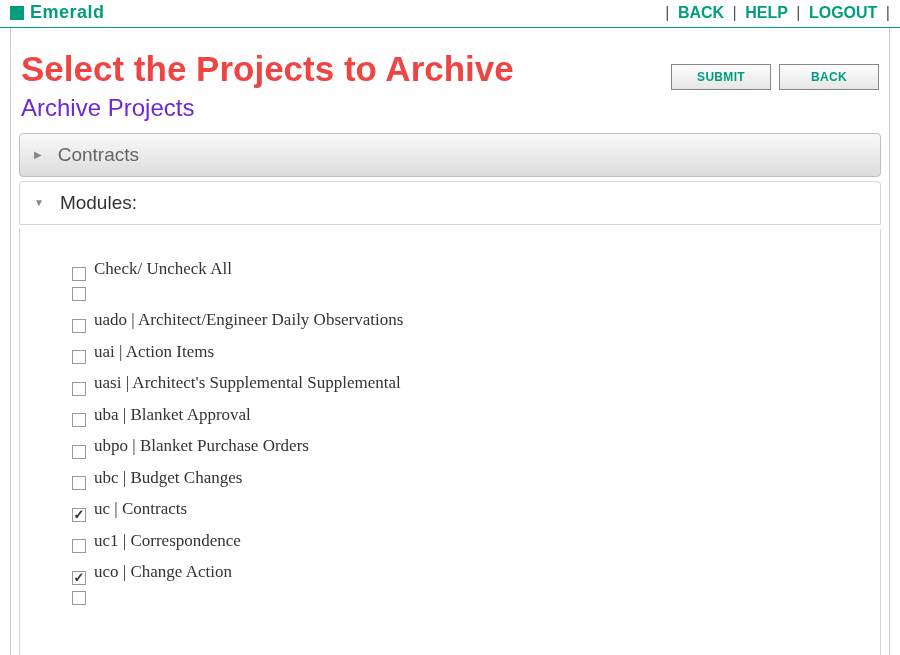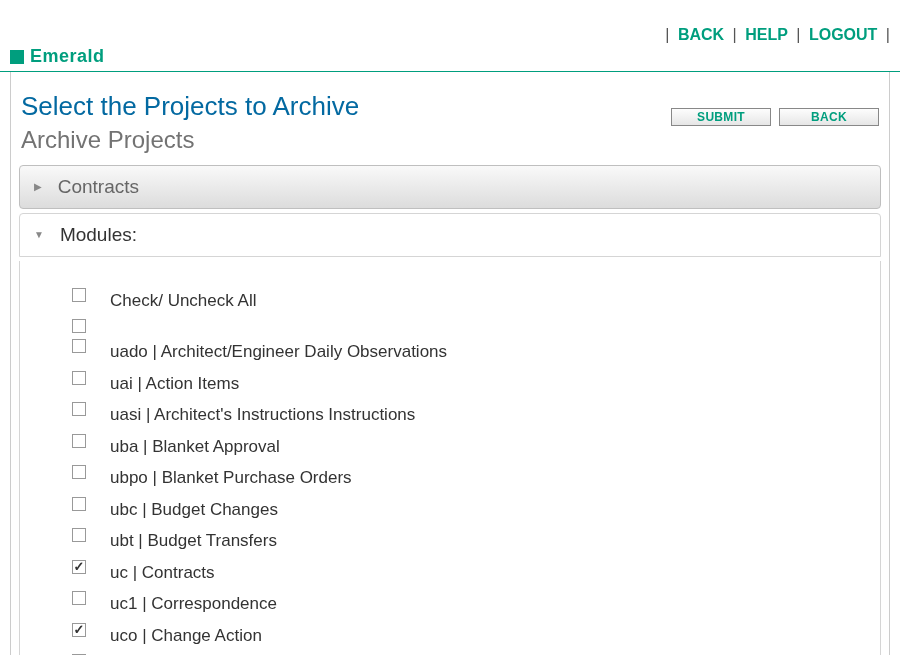--- a/index.html
+++ b/index.html
@@ -17,21 +17,20 @@
       padding: 2px 10px 4px 10px;
       border-bottom: 1px solid #009e7e;
     }
     .brand {
       display: flex;
       align-items: center;
       color: #009e7e;
       font-weight: bold;
       font-size: 18px;
       letter-spacing: 0.5px;
-      margin-top: 44px;
     }
     .brand-icon {
       width: 14px;
       height: 14px;
       background: #009e7e;
       margin-right: 6px;
       display: inline-block;
     }
     .top-links {
       font-size: 16px;
@@ -55,39 +54,39 @@
       height: 632px;
       padding: 12px 8px 0 8px;
     }
     .page-header {
       display: flex;
       justify-content: space-between;
       align-items: flex-start;
       padding: 6px 2px 10px 2px;
     }
     .titles h1 {
-      font-size: 26px;
-      font-weight: normal;
-      color: #0369a1;
+      font-size: 35px;
+      font-weight: bold;
+      color: #ef4444;
       line-height: 1.3;
     }
     .titles h2 {
       font-size: 24px;
       font-weight: normal;
-      color: #737373;
+      color: #6d28d9;
       line-height: 1.3;
     }
     .buttons-row {
       display: flex;
       gap: 8px;
       margin-top: 18px;
     }
     .action-btn {
       width: 100px;
-      height: 18px;
+      height: 26px;
       background: linear-gradient(to bottom, #fdfdfd, #e6e6e6);
       border: 1px solid #888;
       color: #009e7e;
       font-weight: bold;
       font-size: 12px;
       letter-spacing: 0.3px;
       cursor: pointer;
     }
     .accordion-head {
       background: linear-gradient(to bottom, #f9f9f9, #dcdcdc);
@@ -115,26 +114,27 @@
     }
     .accordion-body {
       border: 1px solid #d5d5d5;
       border-top: none;
       padding: 24px 0 0 52px;
       height: 430px;
       overflow: hidden;
     }
     .module-row {
       display: flex;
-      align-items: flex-start;
-      gap: 24px;
+      align-items: flex-end;
+      gap: 8px;
       font-size: 17px;
       color: #333;
       padding: 3px 0;
       line-height: 1.5;
+      font-family: Liberation Serif, serif;
     }
     .chk {
       width: 14px;
       height: 14px;
       border: 1px solid #999;
       background: #fff;
       display: inline-flex;
       align-items: center;
       justify-content: center;
       cursor: pointer;
@@ -202,37 +202,33 @@
       <div class="module-row">
         <span class="chk"></span>
         <span>uado | Architect/Engineer Daily Observations</span>
       </div>
       <div class="module-row">
         <span class="chk"></span>
         <span>uai | Action Items</span>
       </div>
       <div class="module-row">
         <span class="chk"></span>
-        <span>uasi | Architect's Instructions Instructions</span>
+        <span>uasi | Architect's Supplemental Supplemental</span>
       </div>
       <div class="module-row">
         <span class="chk"></span>
         <span>uba | Blanket Approval</span>
       </div>
       <div class="module-row">
         <span class="chk"></span>
         <span>ubpo | Blanket Purchase Orders</span>
       </div>
       <div class="module-row">
         <span class="chk"></span>
         <span>ubc | Budget Changes</span>
-      </div>
-      <div class="module-row">
-        <span class="chk"></span>
-        <span>ubt | Budget Transfers</span>
       </div>
       <div class="module-row">
         <span class="chk checked"></span>
         <span>uc | Contracts</span>
       </div>
       <div class="module-row">
         <span class="chk"></span>
         <span>uc1 | Correspondence</span>
       </div>
       <div class="module-row">

